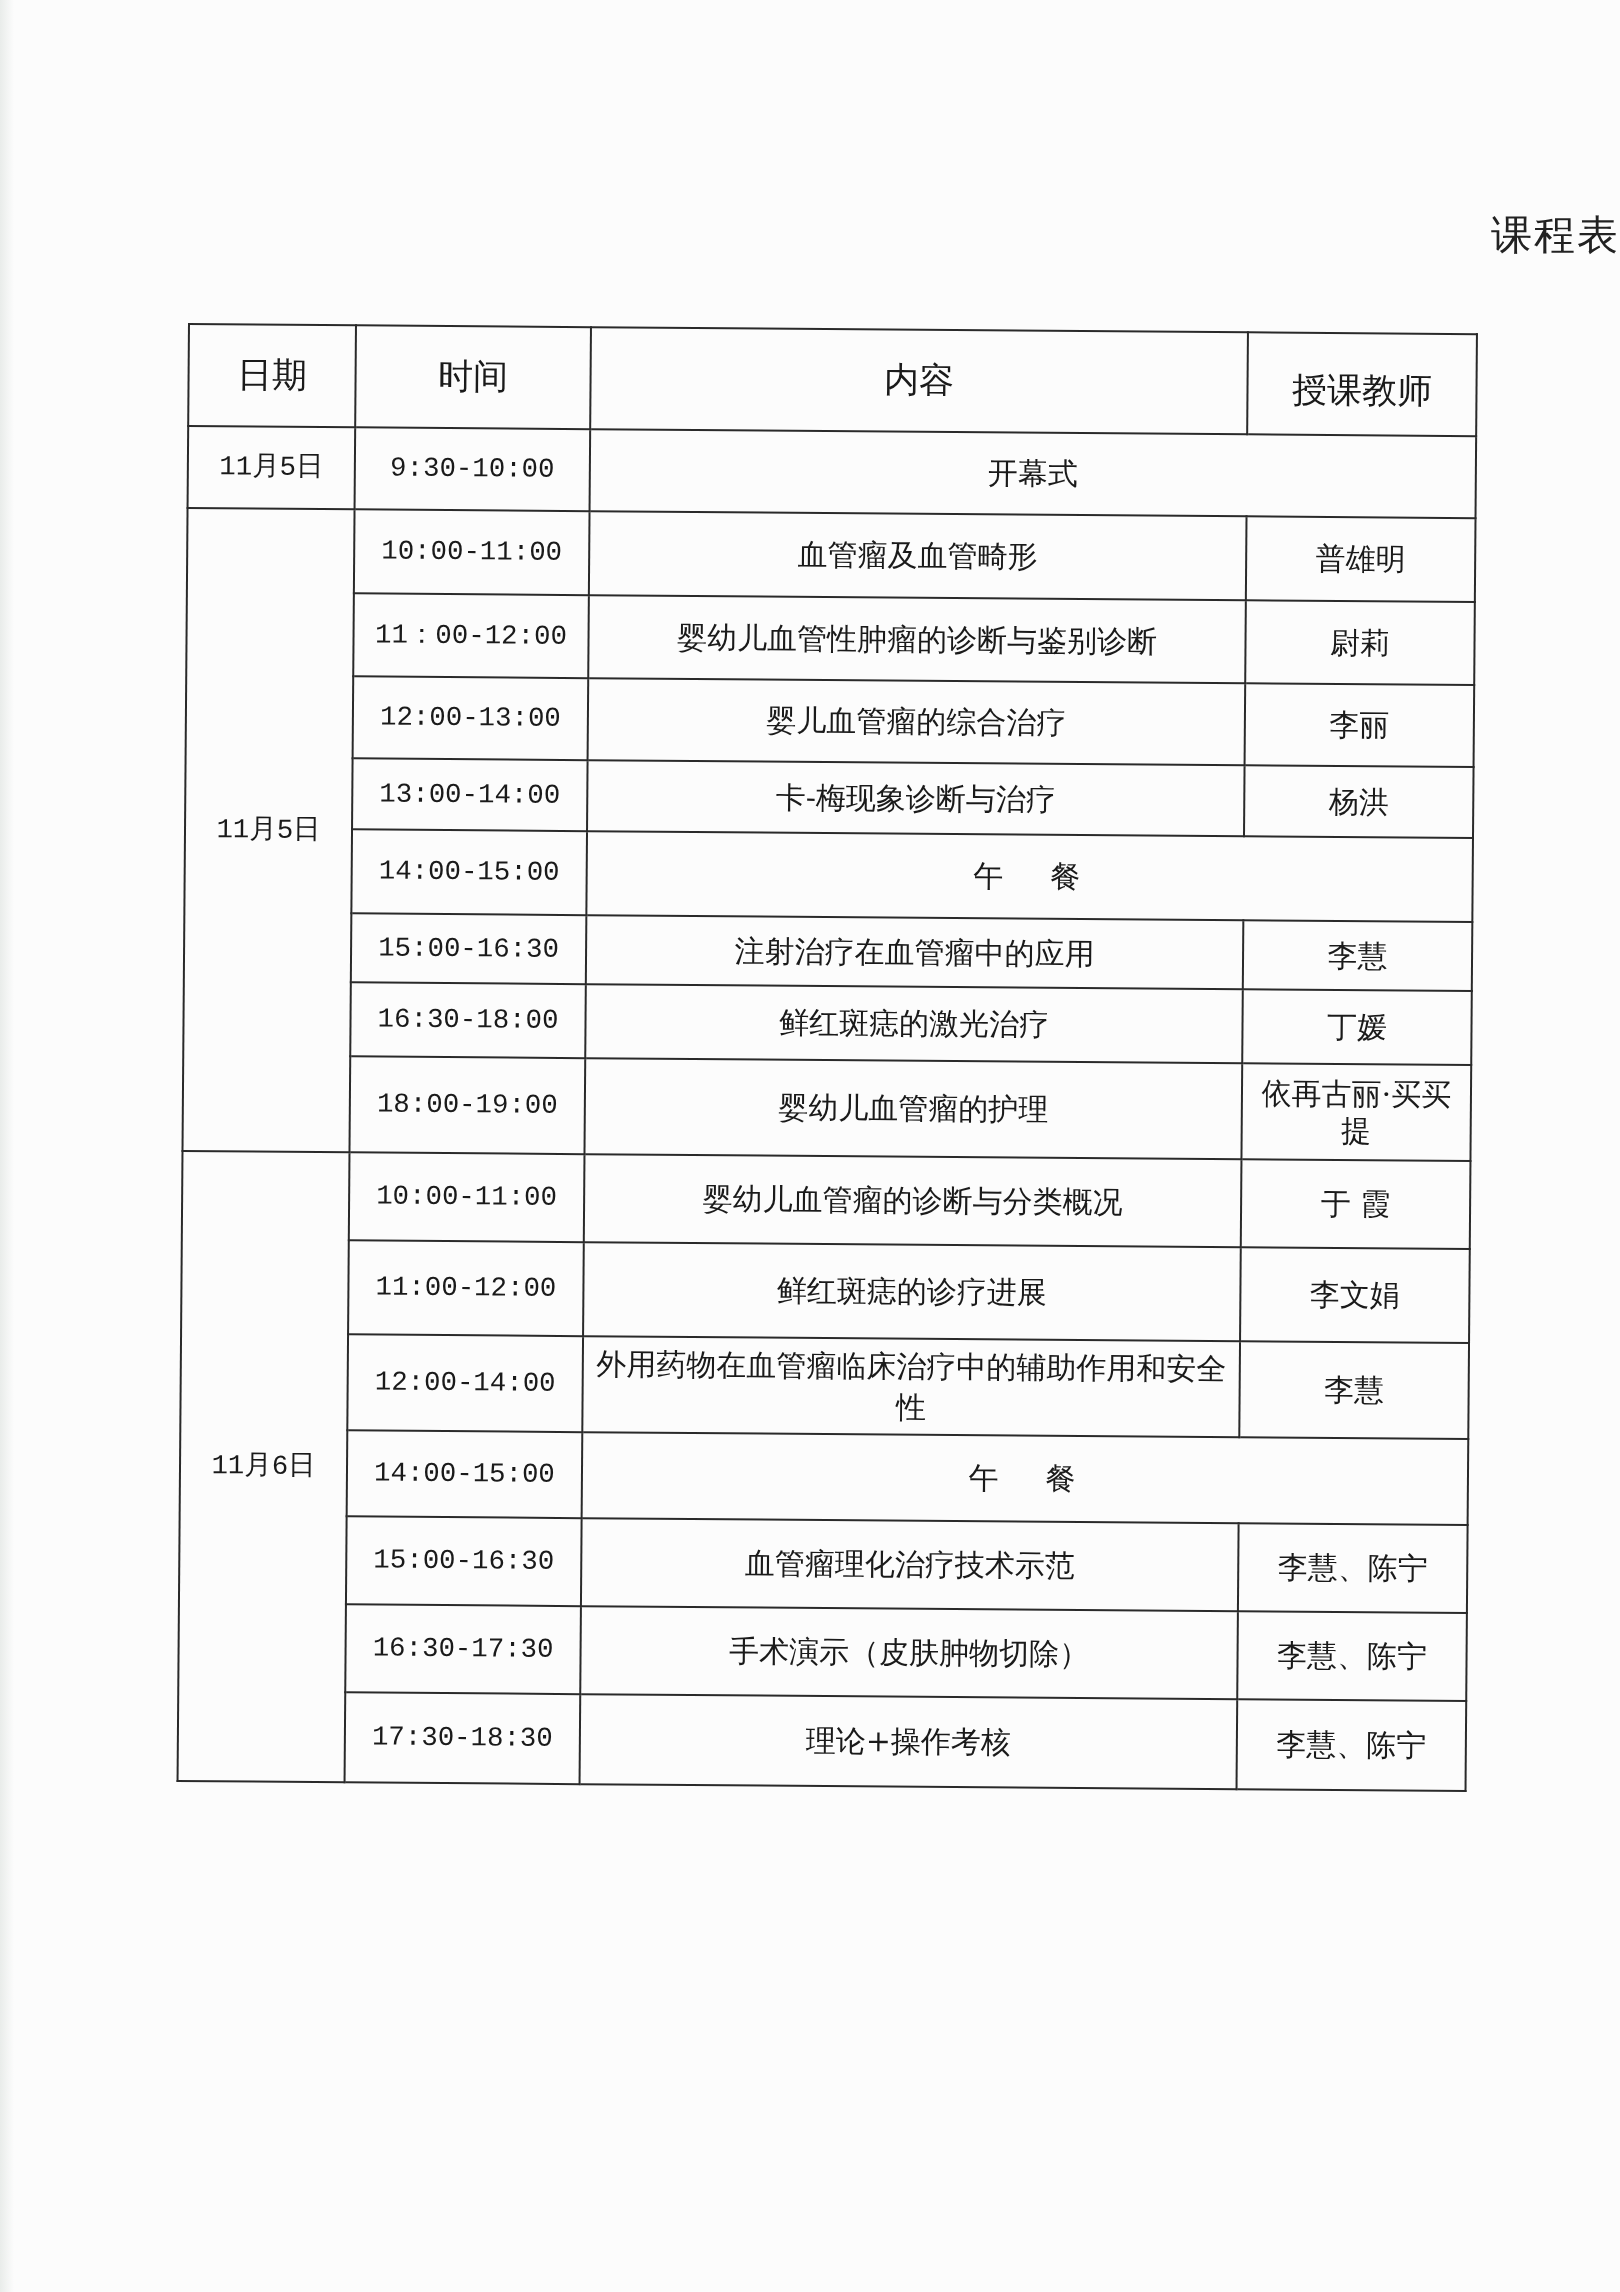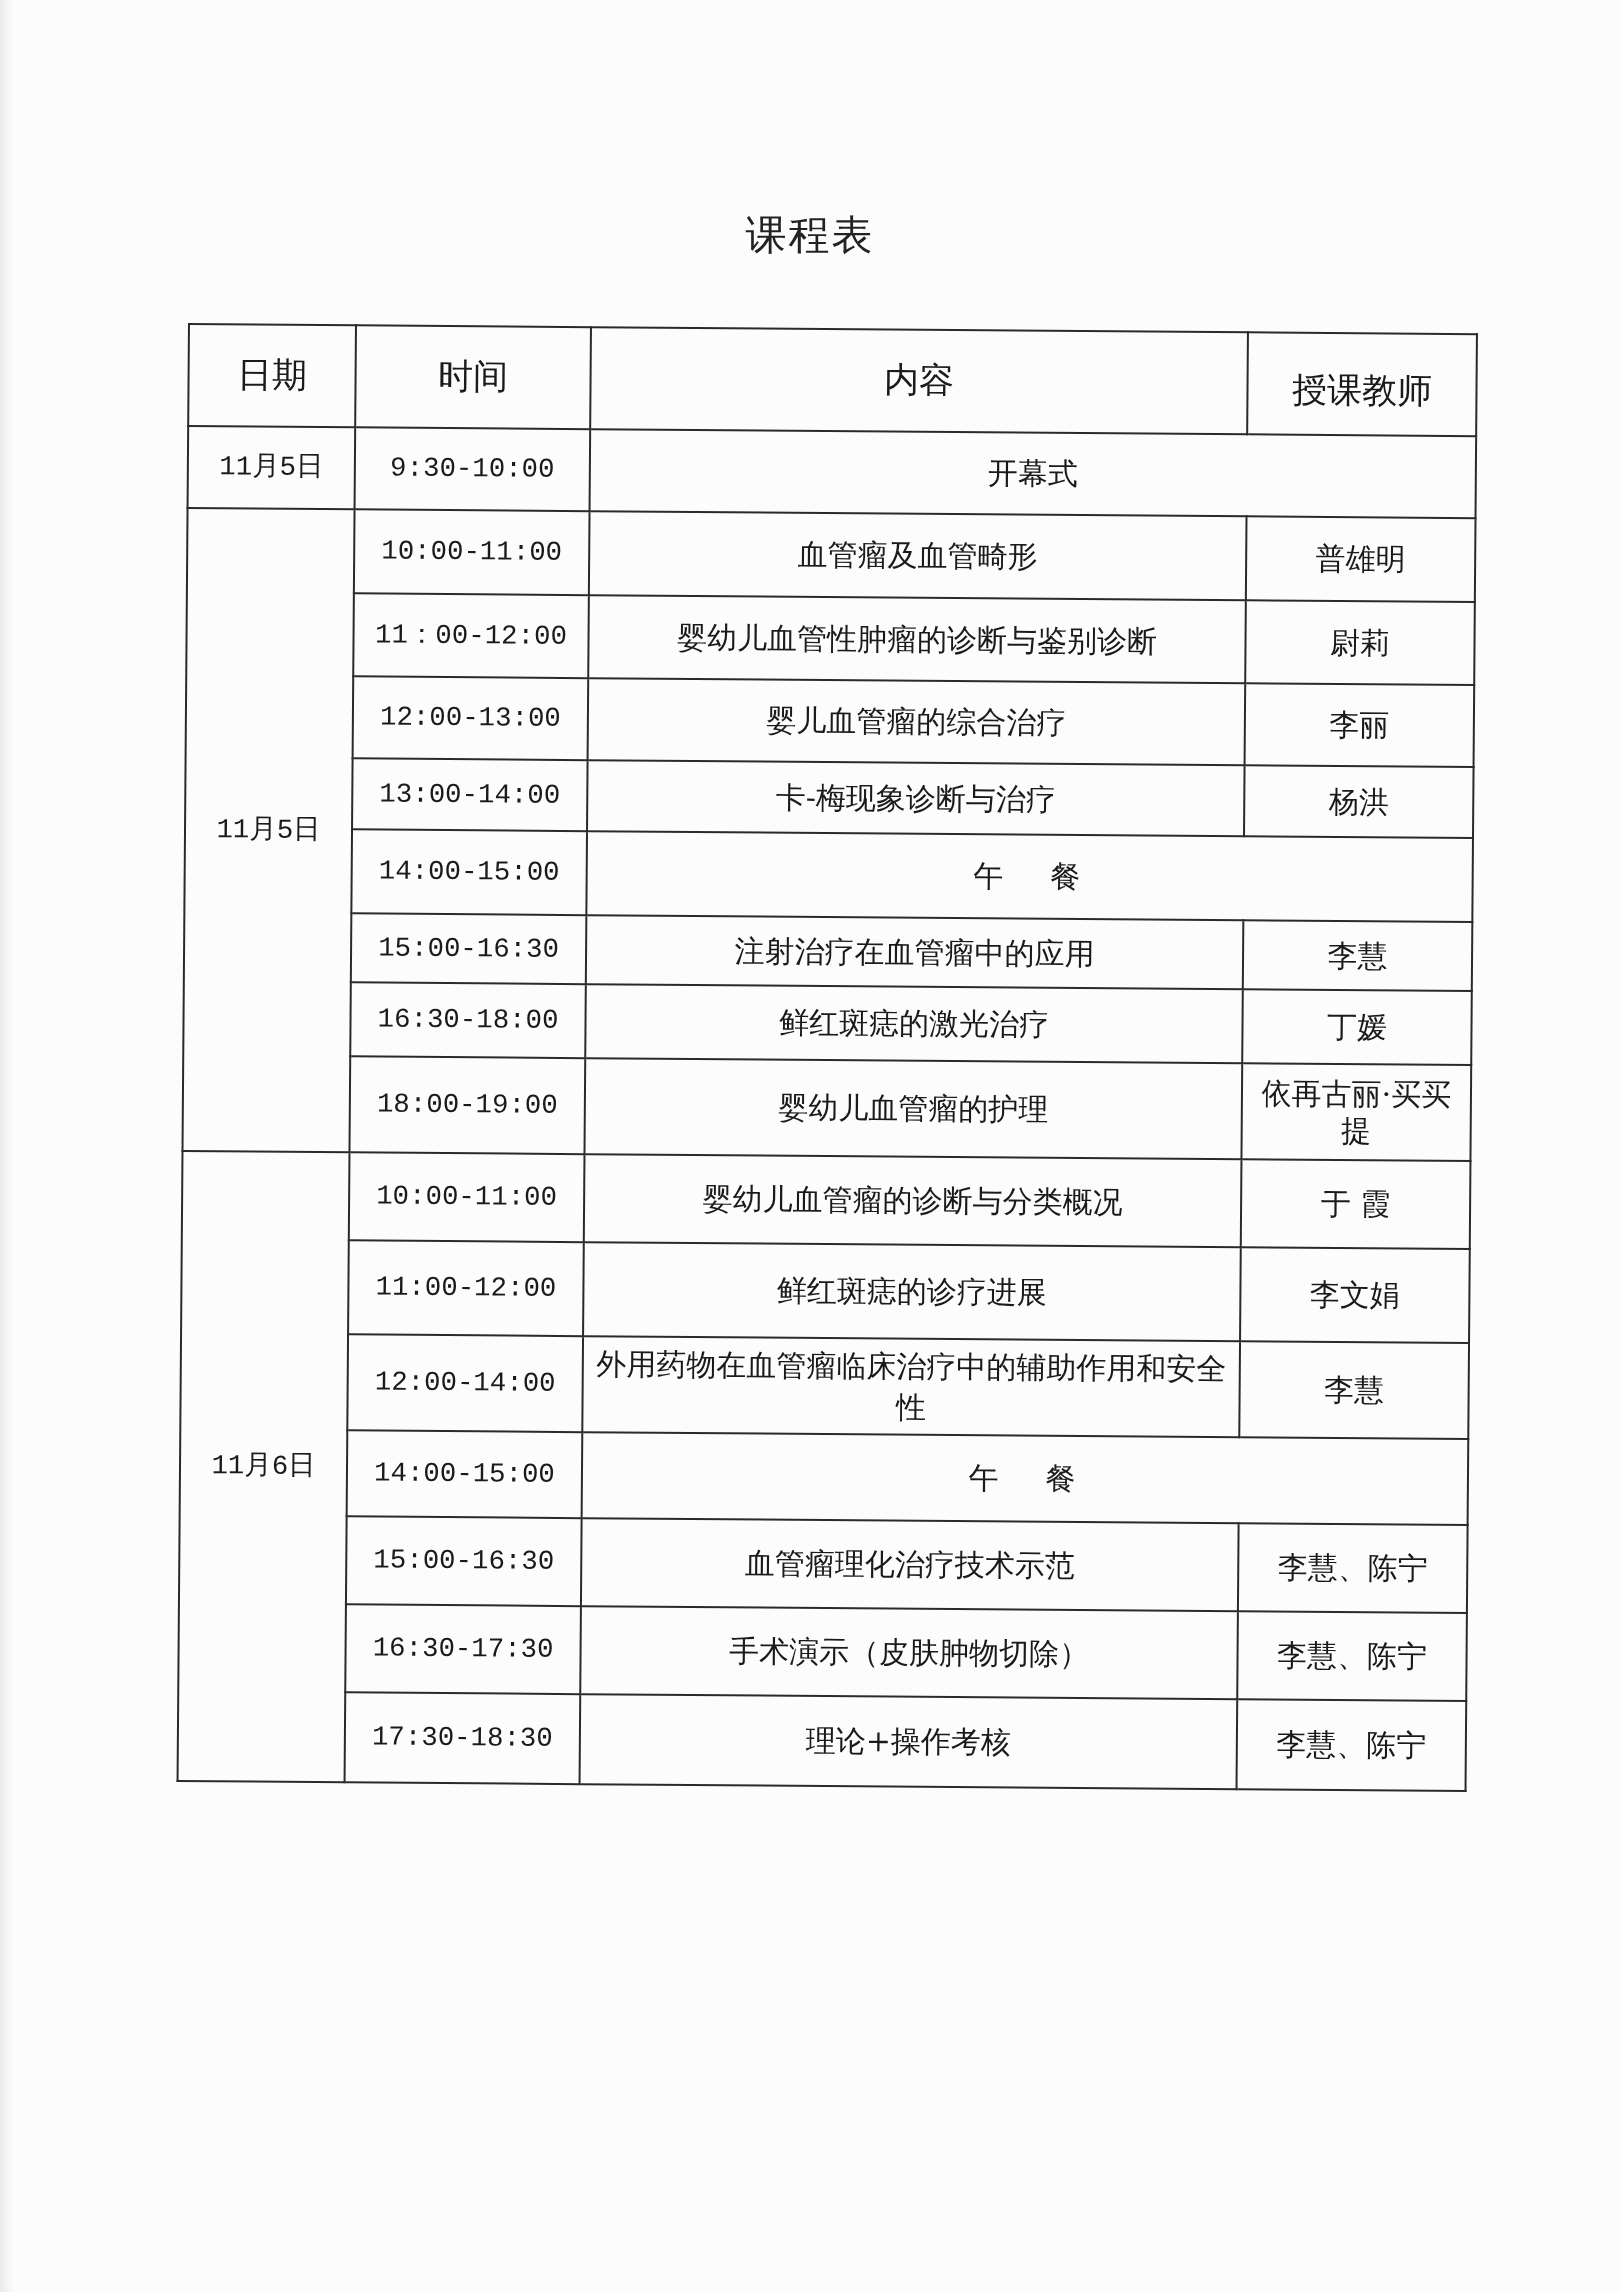--- a/index.html
+++ b/index.html
@@ -10,21 +10,21 @@
     overflow: hidden;
     font-family: "DejaVu Serif", "Liberation Serif", serif;
     color: #1a1a1a;
   }
   .page-edge {
     position: absolute; left: 0; top: 0; width: 13.7px; height: 2293px;
     background: linear-gradient(to right, #e9ecea, #fcfcfc);
   }
   .title {
     position: absolute; left: 0; width: 1620px; top: 208px;
-    text-align: center; font-size: 41px; letter-spacing: 2px;
+    text-align: right; font-size: 41px; letter-spacing: 2px;
     color: #222;
   }
   .sched {
     position: absolute;
     left: 188px; top: 323px;
     width: 1288px;
     border-collapse: collapse;
     table-layout: fixed;
     transform: rotate(0.45deg);
     transform-origin: left top;

